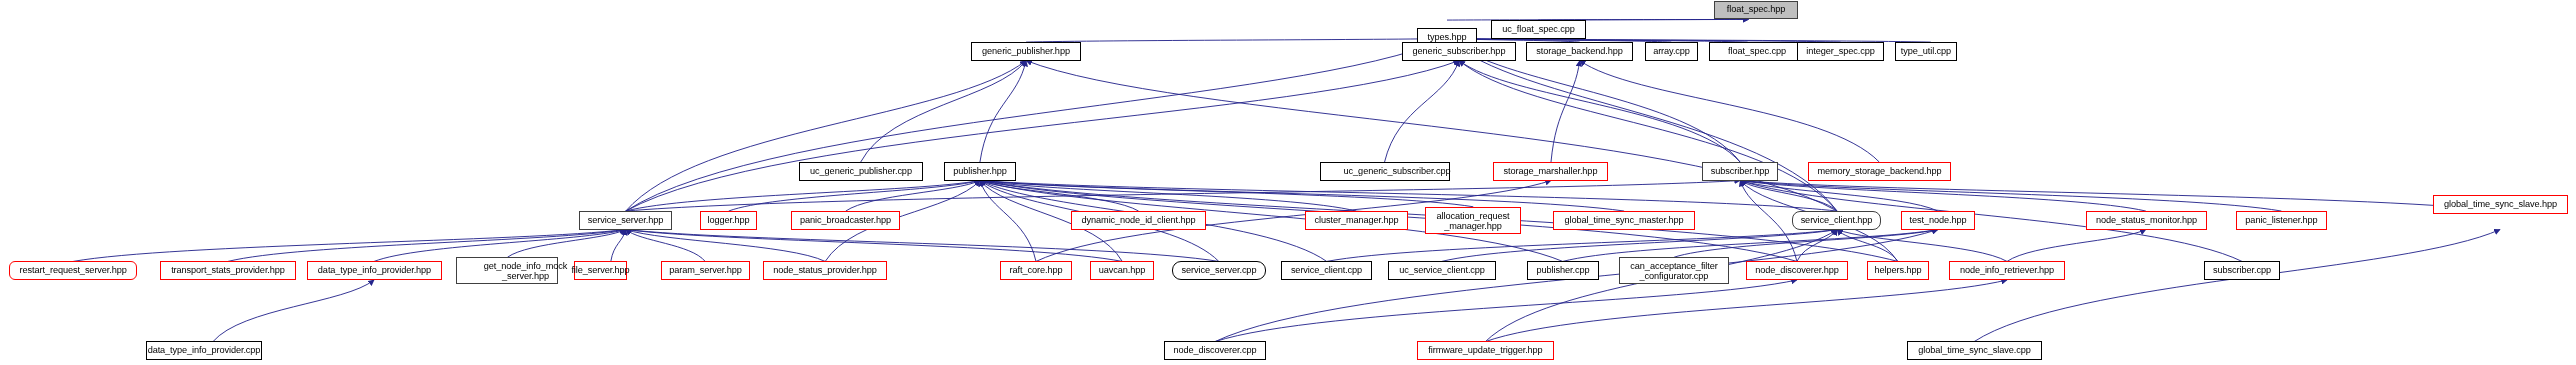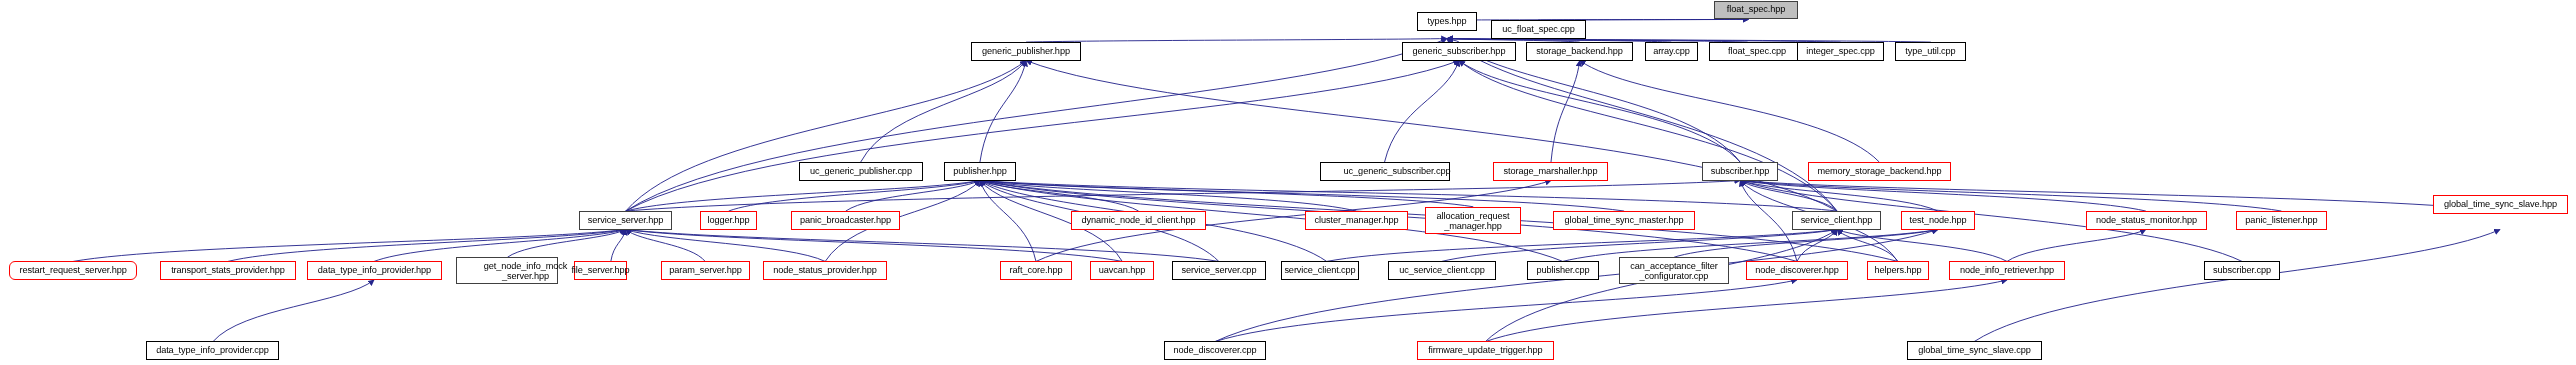--- a/index.html
+++ b/index.html
@@ -132,67 +132,67 @@
         <path d="M 2201.5 368 C 2296.63 343.25, 2634.87 340.1, 2730 323" marker-end="url(#arrow)"></path>
         <path d="M 300 481 C 340.86 433.15, 486.14 427.06, 527 394" marker-end="url(#arrow)"></path>
         <path d="M 1711.5 481 C 1859.1 433.15, 2383.9 427.06, 2531.5 394" marker-end="url(#arrow)"></path>
         <path d="M 2092.5 481 C 2224.8 433.15, 2695.2 427.06, 2827.5 394" marker-end="url(#arrow)"></path>
         <path d="M 2781 481 C 2914.38 394.1, 3388.62 383.04, 3522 323" marker-end="url(#arrow)"></path>
         <path d="M 2827.5 368 C 2862.69 343.25, 2987.81 340.1, 3023 323" marker-end="url(#arrow)"></path>
       </g>
   </svg>
   <div id="nodes">
       <div class="node root" style="left: 1706px; top: 0.7px; width: 84px; height: 18.5px; margin-left: 8px;">float_spec.hpp</div>
-      <div class="node" style="left: 1417px; top: 12px; width: 60px; height: 18.5px;">types.hpp</div>
+      <div class="node" style="left: 1417px; top: 28px; width: 60px; height: 18.5px;">types.hpp</div>
       <div class="node" style="left: 1491px; top: 20px; width: 95px; height: 18.5px;">uc_float_spec.cpp</div>
       <div class="node" style="left: 971px; top: 42px; width: 110px; height: 18.5px;">generic_publisher.hpp</div>
       <div class="node" style="left: 1402px; top: 42px; width: 114px; height: 18.5px;">generic_subscriber.hpp</div>
       <div class="node" style="left: 1526px; top: 42px; width: 107px; height: 18.5px;">storage_backend.hpp</div>
       <div class="node" style="left: 1645px; top: 42px; width: 53px; height: 18.5px;">array.cpp</div>
       <div class="node" style="left: 1709px; top: 42px; width: 96px; height: 18.5px;">float_spec.cpp</div>
       <div class="node" style="left: 1797px; top: 42px; width: 87px; height: 18.5px;">integer_spec.cpp</div>
-      <div class="node" style="left: 1895px; top: 42px; width: 71px; height: 18.5px;">type_util.cpp</div>
+      <div class="node" style="left: 1895px; top: 42px; width: 62px; height: 18.5px;">type_util.cpp</div>
       <div class="node" style="left: 799px; top: 162px; width: 124px; height: 18.5px;">uc_generic_publisher.cpp</div>
       <div class="node" style="left: 944px; top: 162px; width: 72px; height: 18.5px;">publisher.hpp</div>
       <div class="node" style="left: 1320px; top: 162px; width: 130px; height: 18.5px; padding-left: 24px;">uc_generic_subscriber.cpp</div>
       <div class="node red" style="left: 1493px; top: 162px; width: 115px; height: 18.5px;">storage_marshaller.hpp</div>
       <div class="node thick" style="left: 1702px; top: 162px; width: 76px; height: 18.5px;">subscriber.hpp</div>
       <div class="node red" style="left: 1808px; top: 162px; width: 143px; height: 18.5px;">memory_storage_backend.hpp</div>
       <div class="node thick" style="left: 579px; top: 211px; width: 93px; height: 18.5px;">service_server.hpp</div>
       <div class="node red" style="left: 700px; top: 211px; width: 57px; height: 18.5px;">logger.hpp</div>
       <div class="node red" style="left: 791px; top: 211px; width: 109px; height: 18.5px;">panic_broadcaster.hpp</div>
       <div class="node red" style="left: 1071px; top: 211px; width: 135px; height: 18.5px;">dynamic_node_id_client.hpp</div>
       <div class="node red" style="left: 1305px; top: 211px; width: 103px; height: 18.5px;">cluster_manager.hpp</div>
       <div class="node red twoline" style="left: 1425px; top: 207px; width: 96px; height: 27px;">allocation_request
 _manager.hpp</div>
       <div class="node red" style="left: 1553px; top: 211px; width: 142px; height: 18.5px;">global_time_sync_master.hpp</div>
-      <div class="node thick" style="left: 1792px; top: 211px; width: 89px; height: 18.5px;">service_client.hpp</div>
+      <div class="node thick" style="left: 1792px; top: 211px; width: 89px; height: 18.5px; border-radius: 8px;">service_client.hpp</div>
       <div class="node red" style="left: 1901px; top: 211px; width: 74px; height: 18.5px;">test_node.hpp</div>
       <div class="node red" style="left: 2086px; top: 211px; width: 121px; height: 18.5px;">node_status_monitor.hpp</div>
       <div class="node red" style="left: 2236px; top: 211px; width: 91px; height: 18.5px;">panic_listener.hpp</div>
       <div class="node red" style="left: 2433px; top: 195px; width: 135px; height: 18.5px;">global_time_sync_slave.hpp</div>
       <div class="node red" style="left: 9.2px; top: 261px; width: 128px; height: 18.5px; border-radius: 6px;">restart_request_server.hpp</div>
       <div class="node red" style="left: 160px; top: 261px; width: 136px; height: 18.5px;">transport_stats_provider.hpp</div>
       <div class="node red" style="left: 307px; top: 261px; width: 135px; height: 18.5px;">data_type_info_provider.hpp</div>
       <div class="node thick twoline" style="left: 456px; top: 257px; width: 102px; height: 27px; padding-left: 37px;">get_node_info_mock
 _server.hpp</div>
       <div class="node red" style="left: 574px; top: 261px; width: 53px; height: 18.5px;">file_server.hpp</div>
       <div class="node red" style="left: 661px; top: 261px; width: 89px; height: 18.5px;">param_server.hpp</div>
       <div class="node red" style="left: 763px; top: 261px; width: 124px; height: 18.5px;">node_status_provider.hpp</div>
       <div class="node red" style="left: 1000px; top: 261px; width: 72px; height: 18.5px;">raft_core.hpp</div>
       <div class="node red" style="left: 1090px; top: 261px; width: 64px; height: 18.5px;">uavcan.hpp</div>
-      <div class="node" style="left: 1172px; top: 261px; width: 94px; height: 18.5px;">service_server.cpp</div>
-      <div class="node" style="left: 1281px; top: 261px; width: 78px; height: 18.5px;">service_client.cpp</div>
+      <div class="node" style="left: 1172px; top: 261px; width: 94px; height: 18.5px; border-radius: 9px;">service_server.cpp</div>
+      <div class="node" style="left: 1281px; top: 261px; width: 91px; height: 18.5px;">service_client.cpp</div>
       <div class="node" style="left: 1388px; top: 261px; width: 108px; height: 18.5px;">uc_service_client.cpp</div>
       <div class="node" style="left: 1527px; top: 261px; width: 72px; height: 18.5px;">publisher.cpp</div>
       <div class="node thick twoline" style="left: 1619px; top: 257px; width: 110px; height: 27px;">can_acceptance_filter
 _configurator.cpp</div>
       <div class="node red" style="left: 1746px; top: 261px; width: 102px; height: 18.5px;">node_discoverer.hpp</div>
       <div class="node red" style="left: 1867px; top: 261px; width: 62px; height: 18.5px;">helpers.hpp</div>
       <div class="node red" style="left: 1949px; top: 261px; width: 116px; height: 18.5px;">node_info_retriever.hpp</div>
       <div class="node" style="left: 2204px; top: 261px; width: 76px; height: 18.5px;">subscriber.cpp</div>
-      <div class="node" style="left: 146px; top: 341px; width: 133px; height: 18.5px;">data_type_info_provider.cpp</div>
+      <div class="node" style="left: 146px; top: 341px; width: 116px; height: 18.5px;">data_type_info_provider.cpp</div>
       <div class="node" style="left: 1164px; top: 341px; width: 102px; height: 18.5px;">node_discoverer.cpp</div>
       <div class="node red" style="left: 1417px; top: 341px; width: 137px; height: 18.5px;">firmware_update_trigger.hpp</div>
       <div class="node" style="left: 1907px; top: 341px; width: 135px; height: 18.5px;">global_time_sync_slave.cpp</div>
     </div>
 </div>
 
 
 </body></html>

